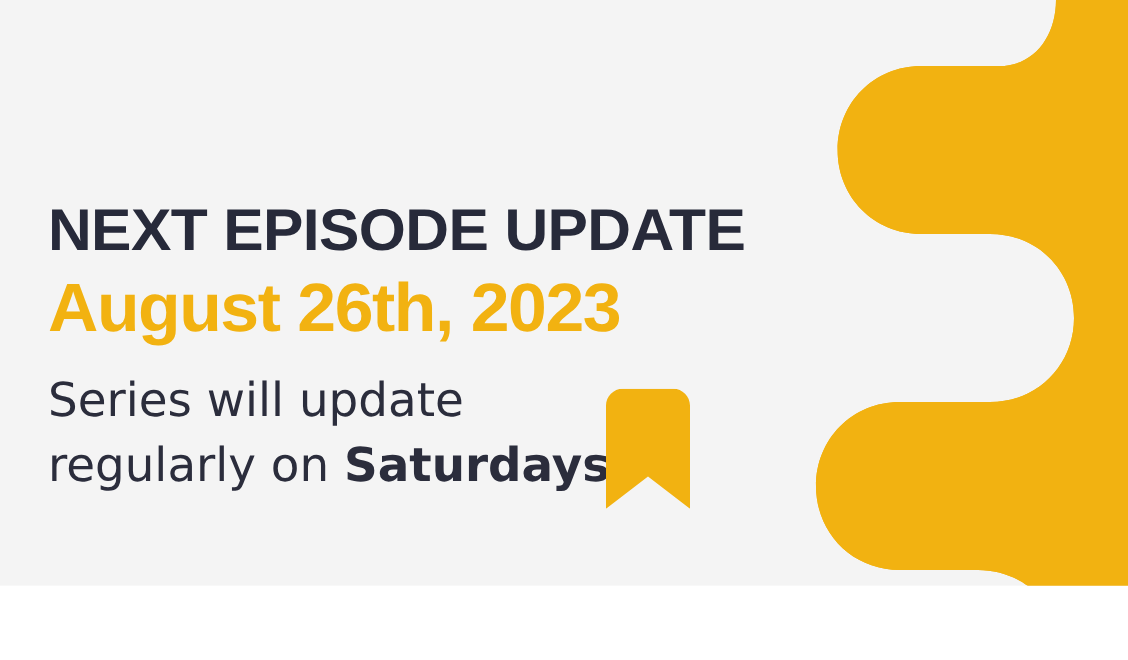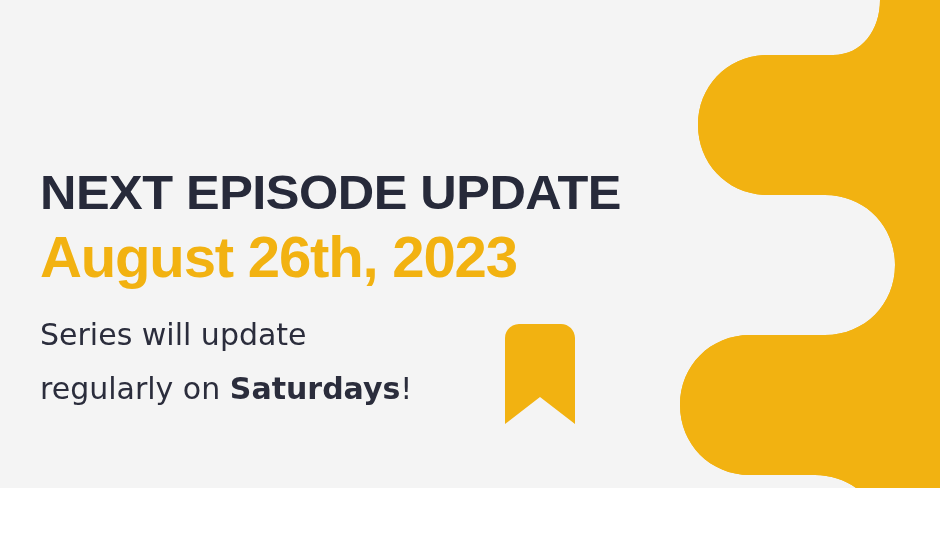--- a/index.html
+++ b/index.html
@@ -70,21 +70,21 @@
     transform-origin: left center;
   }
 
   #subtitle-block {
     margin-top: 22px;
     position: relative;
   }
   .subtitle-line {
     font-family: "DejaVu Sans", sans-serif;
     font-weight: normal;
-    font-size: 30px;
+    font-size: 39px;
     line-height: 54px;
     color: #2b2d3c;
     margin: 0;
     white-space: nowrap;
   }
   .subtitle-strong {
     font-weight: bold;
   }
 
   

